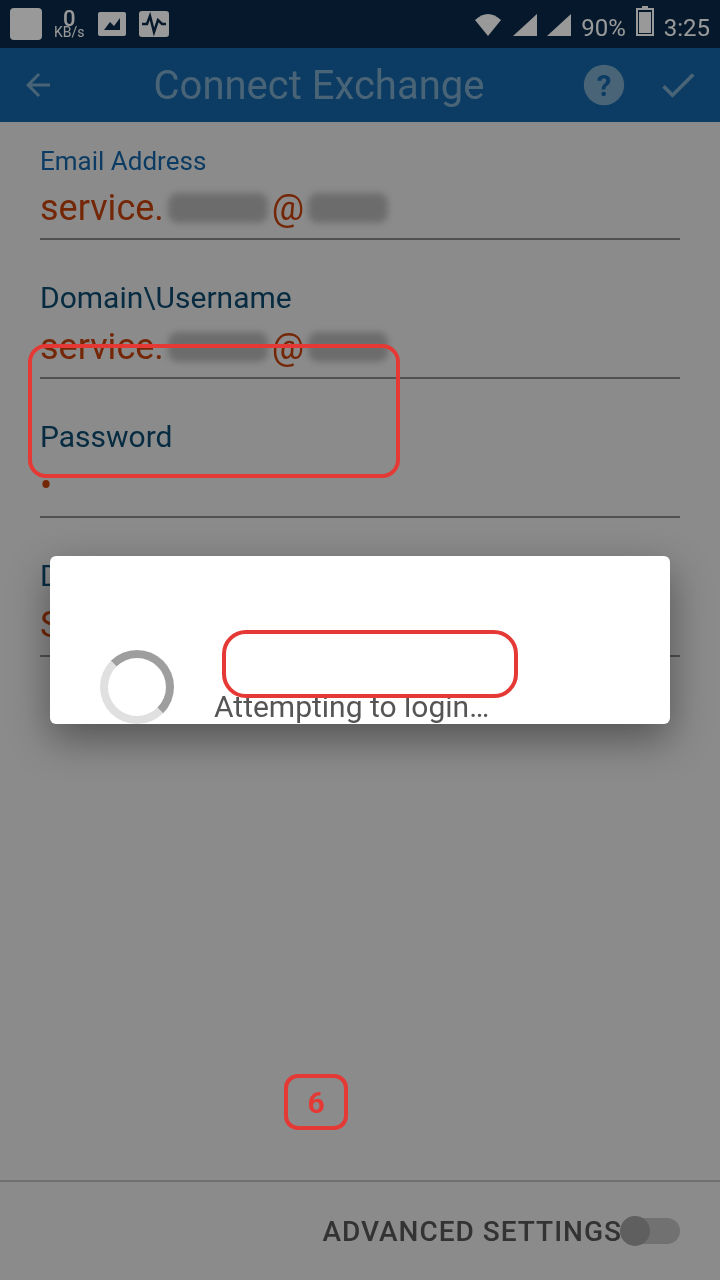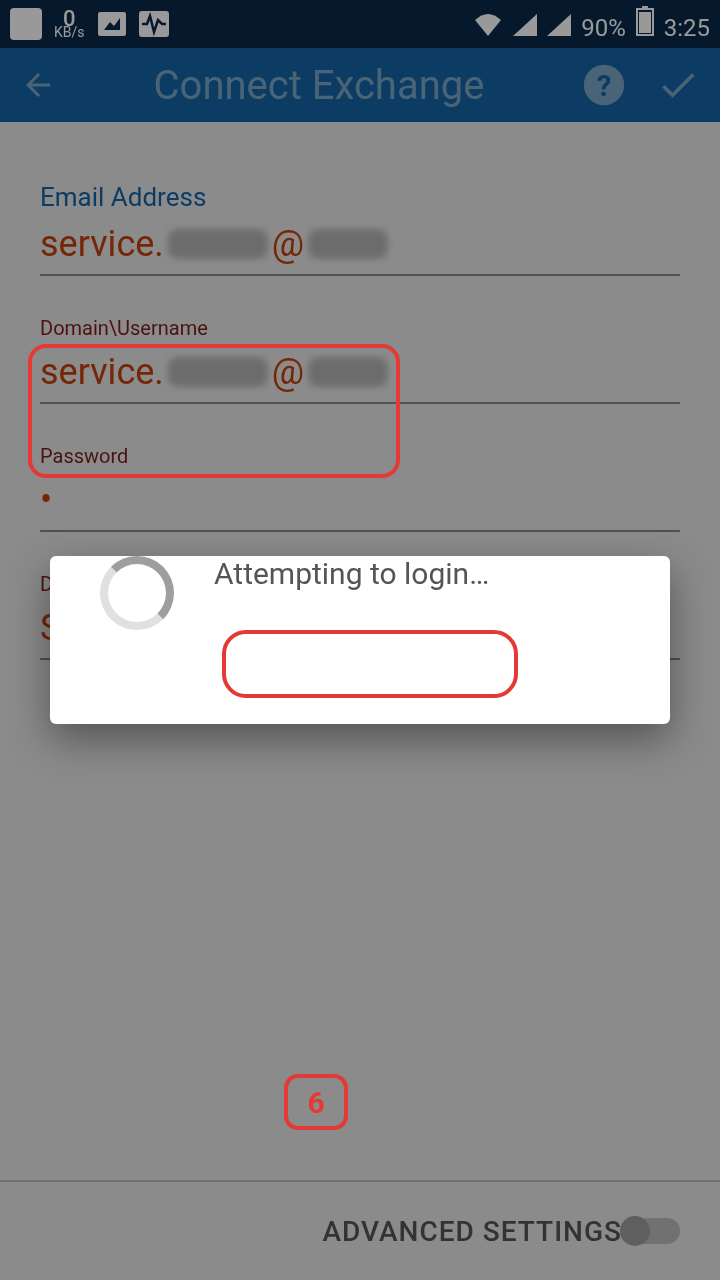--- a/index.html
+++ b/index.html
@@ -32,24 +32,24 @@
       height: 74px;
       background: #1565a5;
       display: flex;
       align-items: center;
       padding: 0 20px;
       gap: 30px;
     }
     .app-bar .title { flex:1; color: #7aa7c6; font-size: 40px; font-weight:400; text-align:center;}
     .app-bar svg { display:block; }
     .content {
-      padding: 60px 40px 0;
+      padding: 24px 40px 0;
     }
     .field { margin-bottom: 40px; border-bottom: 2px solid #888; padding-bottom: 8px; position: relative;}
-    .field .label { font-size: 20px; color: #7f1d1d; margin-bottom: 10px;}
+    .field .label { font-size: 30px; color: #0c4a6e; margin-bottom: 10px;}
     .field .label.primary { color: #1565a5; font-size:26px;}
     .field .value { font-size: 36px; color: #c2410c; min-height: 44px; display:flex; align-items:center; gap:4px;}
     .redact { display:inline-block; height: 30px; background:#b5b5b5; border-radius:10px; filter: blur(3px);}
     .highlight-box {
       position: absolute;
       border: 4px solid #e53935;
       border-radius: 18px;
       pointer-events: none;
     }
     .hb1 { top: 344px; left: 28px; width: 372px; height: 134px;}
@@ -61,21 +61,21 @@
       align-items: center;
       justify-content: center;
     }
     .dialog {
       width: 620px;
       height: 168px;
       background: #fff;
       border-radius: 6px;
       box-shadow: 0 15px 40px rgba(0,0,0,0.4);
       display: flex;
-      align-items: flex-start;
+      align-items: flex-end;
       padding: 0 50px;
       gap: 40px;
     }
     .spinner {
       width: 74px; height: 74px;
       border: 8px solid #e0e0e0;
       border-top-color: #9e9e9e;
       border-right-color:#9e9e9e;
       border-radius: 50%;
     }

